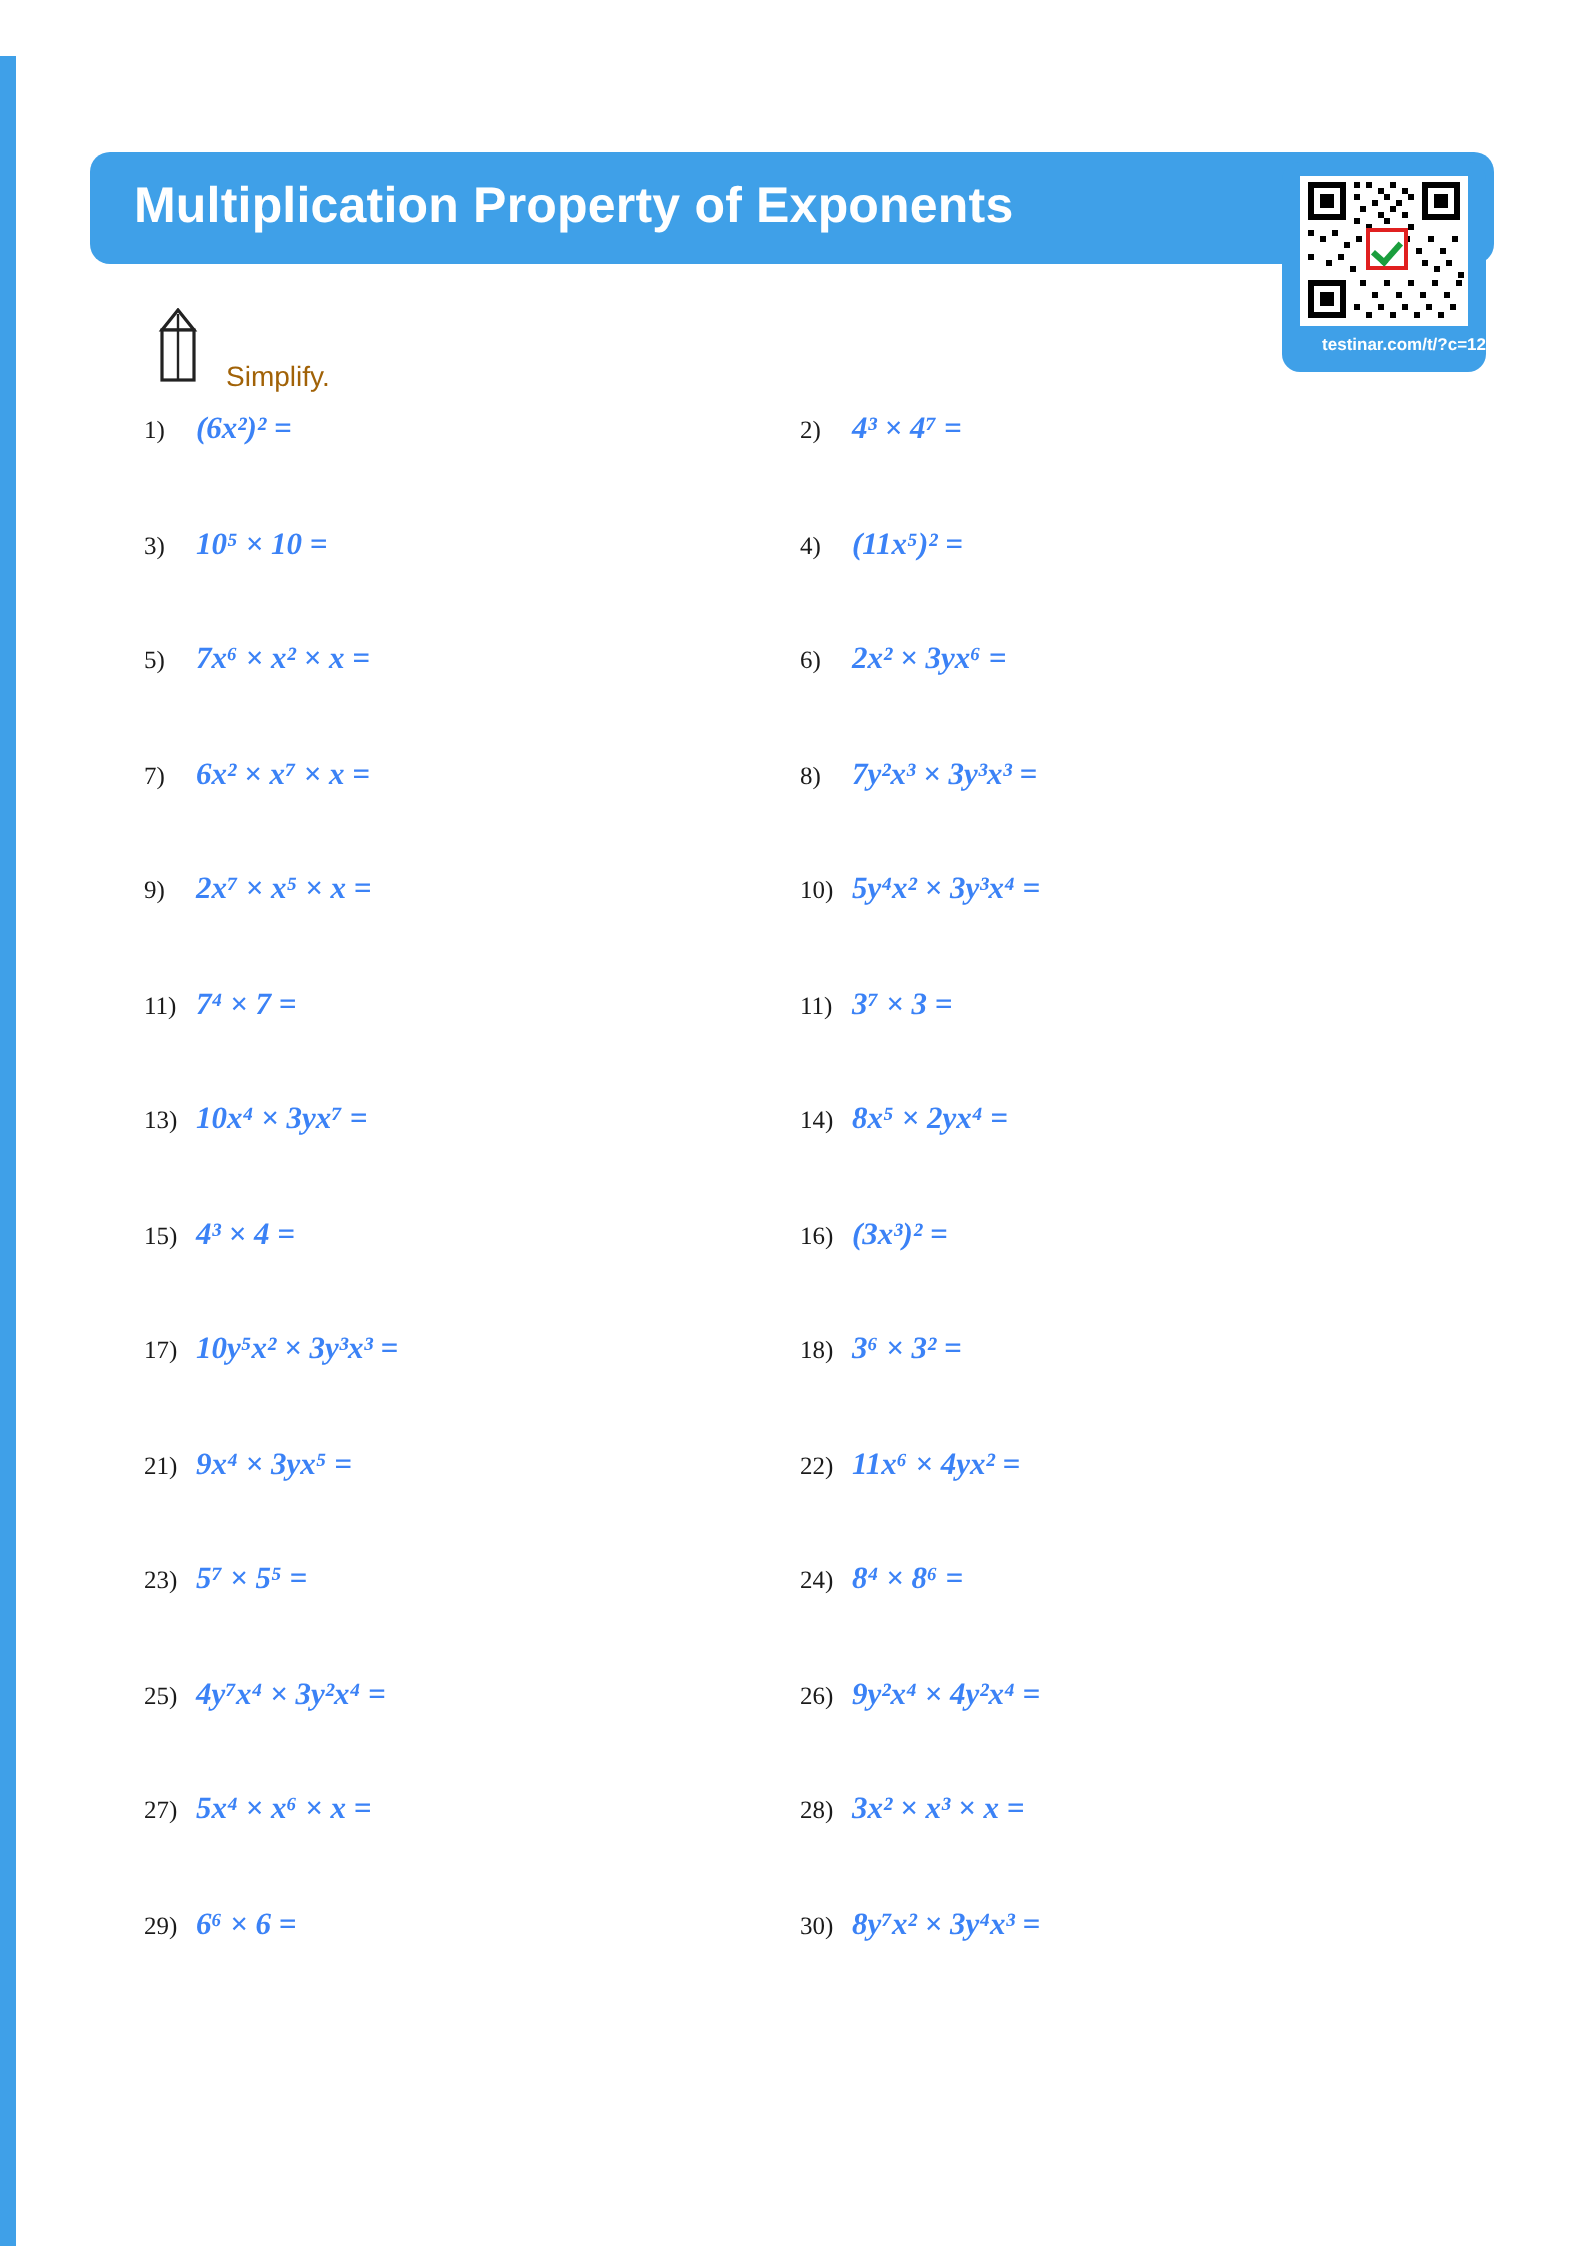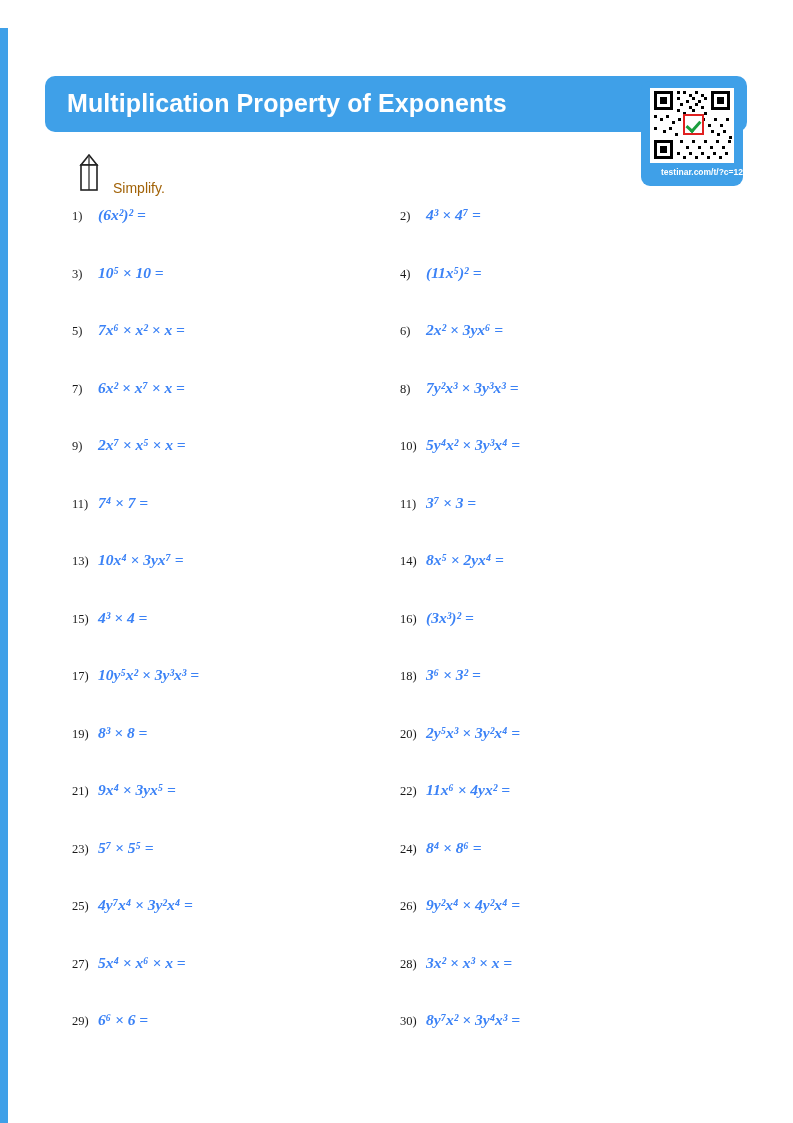--- a/index.html
+++ b/index.html
@@ -338,30 +338,20 @@
       <div class="cell left">
         <span class="num">17)</span>
         <span class="expr">10y⁵x² × 3y³x³ =</span>
       </div>
       <div class="cell right">
         <span class="num">18)</span>
         <span class="expr">3⁶ × 3² =</span>
       </div>
     </div>
 
-    <div class="prow">
-      <div class="cell left">
-        <span class="num">19)</span>
-        <span class="expr">8³ × 8 =</span>
-      </div>
-      <div class="cell right">
-        <span class="num">20)</span>
-        <span class="expr">2y⁵x³ × 3y²x⁴ =</span>
-      </div>
-    </div>
 
     <div class="prow">
       <div class="cell left">
         <span class="num">21)</span>
         <span class="expr">9x⁴ × 3yx⁵ =</span>
       </div>
       <div class="cell right">
         <span class="num">22)</span>
         <span class="expr">11x⁶ × 4yx² =</span>
       </div>

